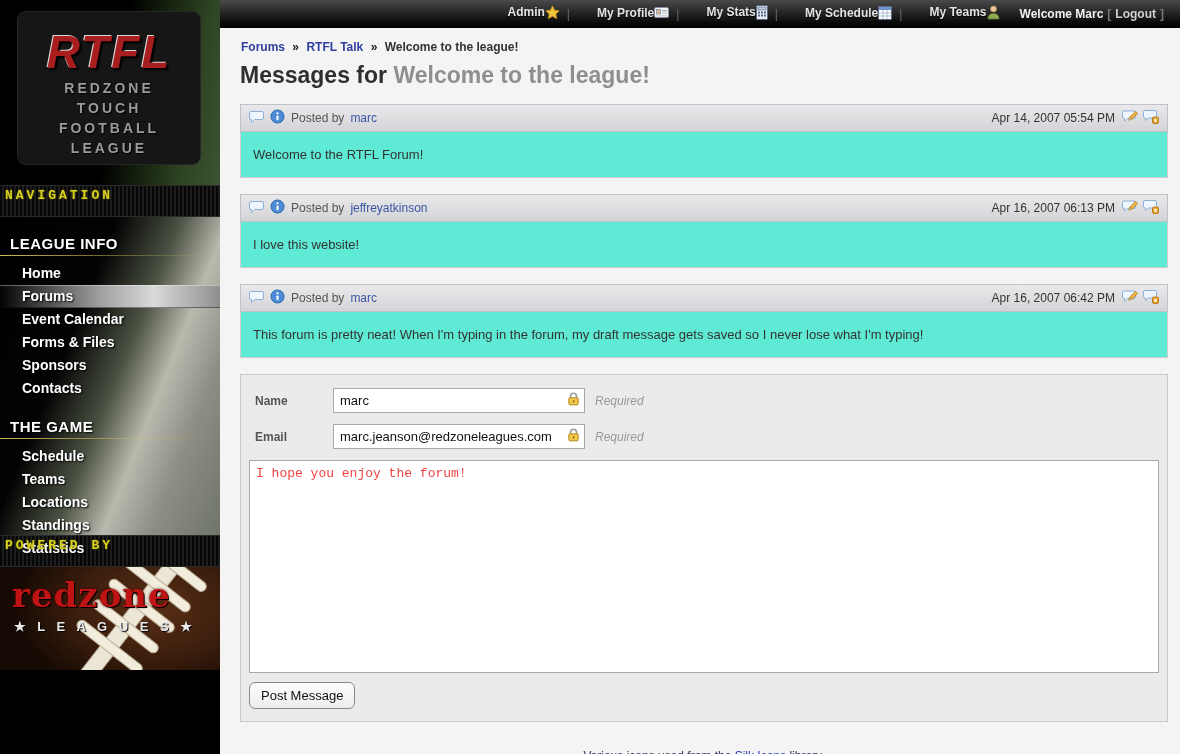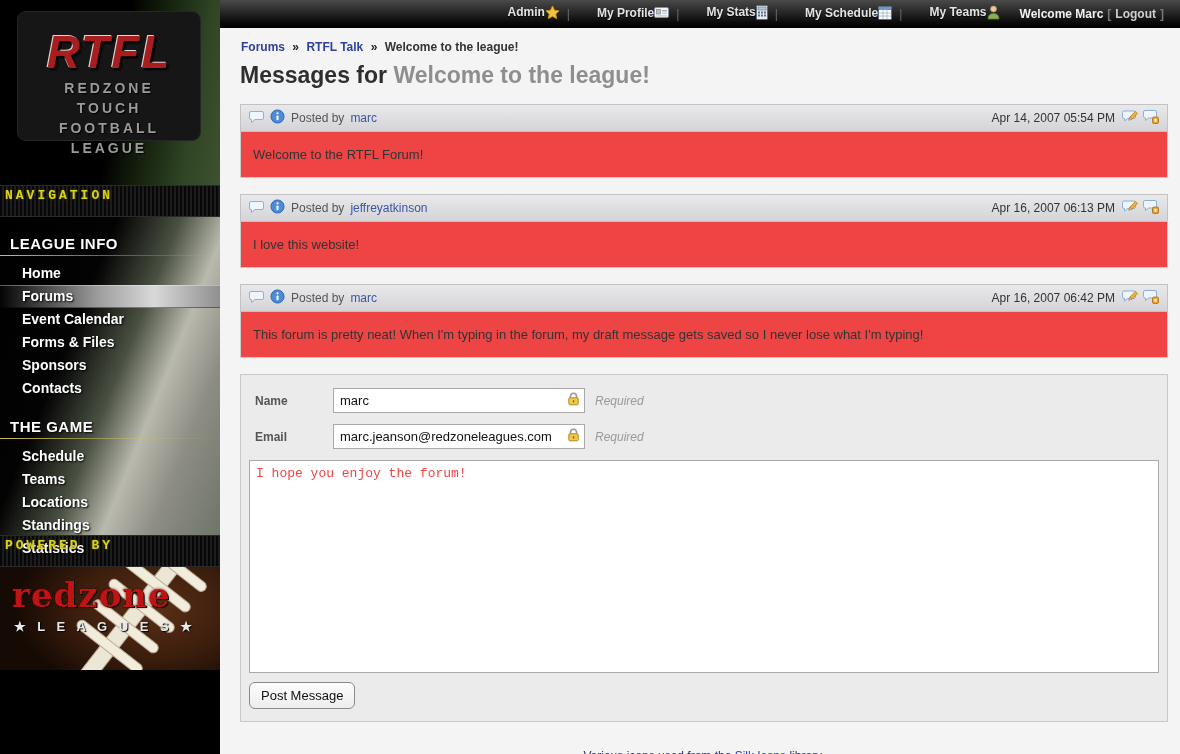--- a/index.html
+++ b/index.html
@@ -2,21 +2,21 @@
 <html><head>
 <meta charset="utf-8">
 <style>
   * { margin:0; padding:0; box-sizing:border-box; }
   html,body { width:1180px; height:754px; overflow:hidden; }
   body { font-family:"Liberation Sans", sans-serif; background:#f4f4f4; position:relative; }
 
   
   .sidebar { position:absolute; left:0; top:0; width:220px; height:754px; background:#000; z-index:5; }
   .logo-area { height:185px; background:linear-gradient(100deg,#000 0%,#000 52%,#17230f 68%,#2e4423 84%,#3c5230 100%); padding:12px 0 0 18px; }
-  .logo-box { width:182px; height:128px; background:#161616; border-radius:8px; box-shadow:0 0 0 1px #262626; text-align:center; padding-top:14px; }
+  .logo-box { width:182px; height:152px; background:#161616; border-radius:8px; box-shadow:0 0 0 1px #262626; text-align:center; padding-top:14px; }
   .logo-acronym { font-size:46px; font-weight:bold; font-style:italic; color:#a81e1e; letter-spacing:2px; text-shadow:2px 2px 2px #000, -1px -1px 0 #d8d8d8; line-height:52px; }
   .logo-lines div { font-size:14px; font-weight:bold; color:#9a9a9a; letter-spacing:3px; line-height:20px; text-shadow:1px 1px 1px #000; }
   .led-bar { height:32px; background:repeating-linear-gradient(90deg,#070707 0 2px,#1d1d1d 2px 4px), #111; border-top:1px solid #2a2a2a; border-bottom:1px solid #2a2a2a; color:#d8d21f; font-family:Liberation Mono, monospace; font-size:13px; font-weight:bold; letter-spacing:3px; line-height:20px; padding-left:5px; text-shadow:0 0 2px #665f00; }
   .nav-panel { height:318px; background:linear-gradient(112deg,#000 0%,#030303 34%,#4a5142 52%,#b9b9ae 66%,#8d8d84 80%,#6f7568 100%); padding-top:12px; }
   .nav-section-title { color:#fff; font-size:15px; font-weight:bold; padding:6px 0 3px 10px; text-shadow:1px 1px 2px #000; letter-spacing:0.5px; }
   .nav-underline { height:1px; background:linear-gradient(to right,#cdbd55,rgba(205,189,85,0)); margin-bottom:6px; }
   .nav-item { color:#fff; font-size:14px; font-weight:bold; padding:3px 0 3px 22px; line-height:17px; cursor:pointer; text-shadow:1px 1px 2px #000; }
   .nav-item.active { background:linear-gradient(to right,rgba(20,20,20,0.15) 0%,#9e9e9e 45%,#d9d9d9 70%,#8f8f8f 100%); box-shadow:inset 0 1px 0 rgba(255,255,255,0.35), inset 0 -1px 0 rgba(0,0,0,0.4); }
   .nav-gap { height:12px; }
   .football-area { height:103px; position:relative; background:radial-gradient(140px 90px at 70% 40%, #5a2f17 0%, #3c1e0d 55%, #160a04 100%); overflow:hidden; }
@@ -41,21 +41,21 @@
   .breadcrumb .bsep { color:#222; margin:0 4px; }
   .page-title { font-size:23px; font-weight:bold; color:#2e2e2e; margin:8px 0 15px; }
   .page-title .topic { color:#8e8e8e; }
 
   .message { margin-bottom:16px; }
   .msg-header { height:28px; background:linear-gradient(#e9e9eb,#d4d4d8); border:1px solid #c2c2c6; display:flex; align-items:center; padding:0 8px; font-size:12px; color:#555; }
   .msg-header .left { display:flex; align-items:center; gap:6px; flex:1; }
   .msg-header a.author { color:#3a55a4; text-decoration:none; cursor:pointer; }
   .msg-header .date { color:#333; margin-right:7px; }
   .msg-header .hicons { display:flex; align-items:center; gap:5px; }
-  .msg-body { background:#ef4444; border:1px solid #ccc; border-top:none; padding:14px 12px; font-size:13px; color:#333; line-height:17px; }
+  .msg-body { background:#5eead4; border:1px solid #ccc; border-top:none; padding:14px 12px; font-size:13px; color:#333; line-height:17px; }
 
   .form-box { background:#ebebeb; border:1px solid #c9c9c9; margin-top:9px; padding:13px 8px 12px; }
   .form-row { display:flex; align-items:center; margin-bottom:11px; }
   .form-label { width:84px; padding-left:6px; font-size:12px; font-weight:bold; color:#555; }
   .input-wrap { position:relative; width:252px; }
   .input-wrap input { width:100%; border:1px solid #a9a9a9; background:#fff; font-size:13px; font-family:"Liberation Sans", sans-serif; padding:4px 24px 4px 6px; color:#111; }
   .input-wrap .lock { position:absolute; right:5px; top:4px; }
   .required { font-size:12px; font-style:italic; color:#9a9a9a; margin-left:10px; }
   .msg-textarea { width:100%; height:213px; border:1px solid #a9a9a9; background:#fff; font-family:"Liberation Mono", monospace; font-size:13px; padding:5px 6px; color:#ef4444; resize:none; margin:2px 0 0; display:block; }
   .post-btn { margin-top:9px; font-size:13px; font-family:"Liberation Sans", sans-serif; color:#111; background:linear-gradient(#fdfdfd,#ededed); border:1px solid #8a8a8a; border-radius:6px; padding:5px 11px; cursor:pointer; }

